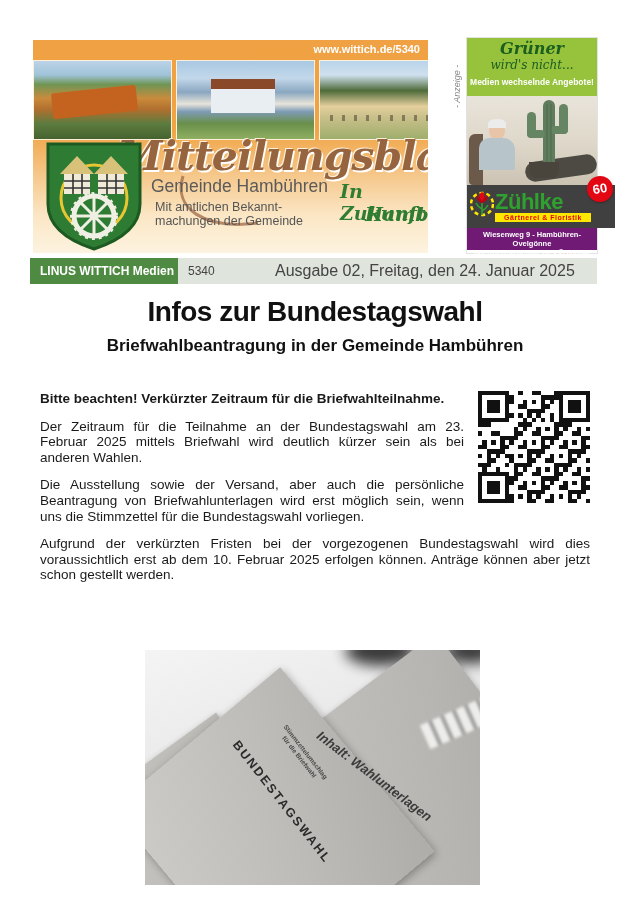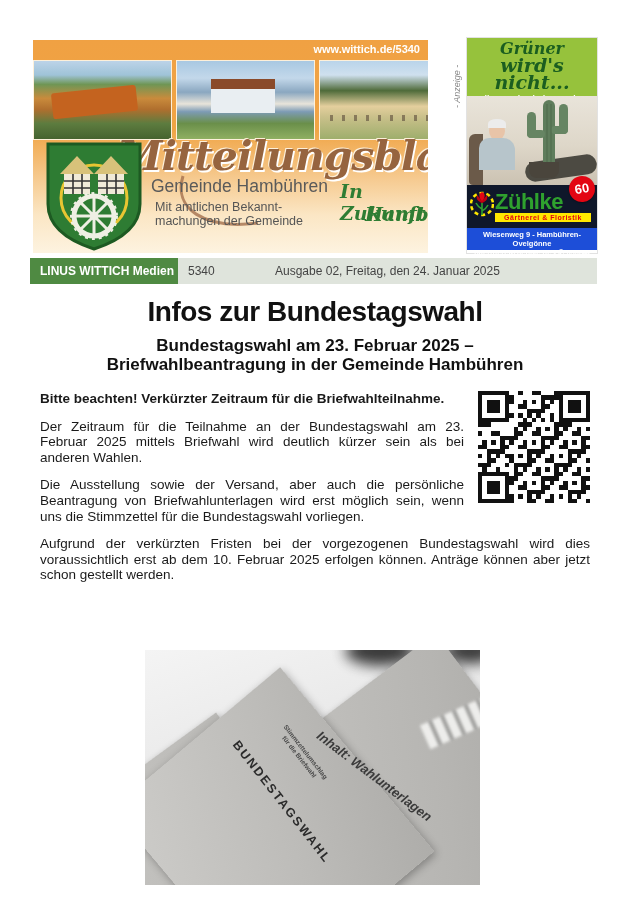--- a/index.html
+++ b/index.html
@@ -32,45 +32,45 @@
   .shield { position:absolute; left:8px; top:100px; width:106px; height:112px; }
 
   
   .anzeige { position:absolute; left:452px; top:40px; height:92px; width:14px;
     writing-mode:vertical-rl; transform:rotate(180deg); font-size:9px; color:#8a8a8a; font-style:italic; text-align:center; }
 
   
   .ad { position:absolute; left:467px; top:38px; width:130px; height:215px; background:#fff; box-shadow:0 0 0 1px #e2e2e2; }
   .ad-top { position:absolute; left:0; top:0; width:130px; height:58px; background:#96c23c; text-align:center; padding-top:2px; }
   .ad-h1 { font-size:16px; font-weight:bold; color:#1b5e20; line-height:17px; }
-  .ad-h2 { font-size:19px; font-weight:bold; color:#1b5e20; line-height:17px; }
+  .ad-h2 { font-size:12px; font-weight:normal; color:#1b5e20; line-height:17px; }
   .ad-h3 { font-size:8.5px; font-weight:bold; color:#fff; margin-top:3px; }
   .ad-photo { position:absolute; left:0; top:58px; width:130px; height:89px;
     background:linear-gradient(180deg,#e9e4da 0%,#ded7c9 55%,#cbc2b2 100%); overflow:hidden; }
   .ad-man-head { position:absolute; left:22px; top:26px; width:16px; height:18px; background:#e8c4a8; border-radius:50%; }
   .ad-man-hair { position:absolute; left:21px; top:23px; width:18px; height:9px; background:#ececec; border-radius:50% 50% 0 0; }
   .ad-man-body { position:absolute; left:12px; top:42px; width:36px; height:32px; background:#b7c5cb; border-radius:10px 12px 0 0; }
   .ad-chair { position:absolute; left:2px; top:38px; width:14px; height:51px; background:#6b5a49; border-radius:6px 0 0 4px; }
   .ad-legs { position:absolute; left:58px; top:62px; width:72px; height:20px; background:#4c4a42; border-radius:10px; transform:rotate(-8deg); }
   .ad-pot { position:absolute; left:62px; top:66px; width:30px; height:16px; background:#4a453c; border-radius:0 0 8px 8px; }
-  .ad-logo { position:absolute; left:0; top:147px; width:130px; height:43px; background:#0f172a; }
+  .ad-logo { position:absolute; left:0; top:147px; width:148px; height:43px; background:#404040; }
   .ad-brand { position:absolute; left:28px; top:4px; font-size:22px; font-weight:bold; color:#2fa12e; letter-spacing:-0.5px; }
   .ad-brandsub { position:absolute; left:28px; top:28px; width:96px; background:#ffe800; color:#e30613; font-size:7px; font-weight:bold; text-align:center; padding:1px 0; letter-spacing:0.5px; }
   .ad-badge { position:absolute; right:2px; top:-9px; width:26px; height:26px; background:#e30613; border-radius:50%; color:#fff;
     font-size:13px; font-weight:bold; text-align:center; line-height:26px; transform:rotate(-10deg); box-shadow:0 1px 2px rgba(0,0,0,.3); }
-  .ad-address { position:absolute; left:0; top:190px; width:130px; height:22px; background:#1d4ed8; color:#fff;
+  .ad-address { position:absolute; left:0; top:190px; width:130px; height:22px; background:#701a75; color:#fff;
     font-size:7.5px; font-weight:bold; text-align:center; padding-top:2px; line-height:9px; }
   .tulip { position:absolute; left:3px; top:4px; width:24px; height:30px; }
 
   
   .issue-bar { position:absolute; left:30px; top:258px; width:567px; height:26px; background:#dfe4dc; }
   .issue-pub { position:absolute; left:0; top:0; width:148px; height:26px; background:#4f8a42; color:#fff;
     font-weight:bold; font-size:12px; line-height:26px; padding-left:10px; }
   .issue-code { position:absolute; left:158px; top:0; font-size:12px; color:#444; line-height:26px; }
-  .issue-date { position:absolute; left:245px; top:0; font-size:12px; color:#444; line-height:26px; }
+  .issue-date { position:absolute; left:245px; top:0; font-size:16px; color:#444; line-height:26px; }
 
   
   .article-title { position:absolute; left:33px; top:296px; width:564px; text-align:center;
     font-size:28px; font-weight:bold; color:#111; letter-spacing:-0.5px; }
   .article-sub { position:absolute; left:33px; top:336px; width:564px; text-align:center;
     font-size:17px; font-weight:bold; color:#111; line-height:19px; }
   .article-body { position:absolute; left:40px; top:391px; width:550px; font-size:13.5px; color:#1a1a1a;
     line-height:15.6px; text-align:justify; }
   .article-body p { margin-bottom:12px; }
   .lead { font-weight:bold; }
@@ -198,21 +198,20 @@
   </div>
 
   <div class="issue-bar">
     <div class="issue-pub">LINUS WITTICH Medien KG</div>
     <div class="issue-code">5340</div>
     <div class="issue-date">Ausgabe 02, Freitag, den 24. Januar 2025</div>
   </div>
 
   <h1 class="article-title">Infos zur Bundestagswahl</h1>
   <div class="article-sub">
-    <div>Bundestagswahl am 23. Februar 2025 –</div>
     <div>Briefwahlbeantragung in der Gemeinde Hambühren</div>
   </div>
 
   <div class="article-body">
     <div class="qr">
       <svg viewBox="0 0 25 25" shape-rendering="crispEdges">
           <rect x="0" y="0" width="1" height="1" fill="#111"></rect>
           <rect x="1" y="0" width="1" height="1" fill="#111"></rect>
           <rect x="2" y="0" width="1" height="1" fill="#111"></rect>
           <rect x="3" y="0" width="1" height="1" fill="#111"></rect>

